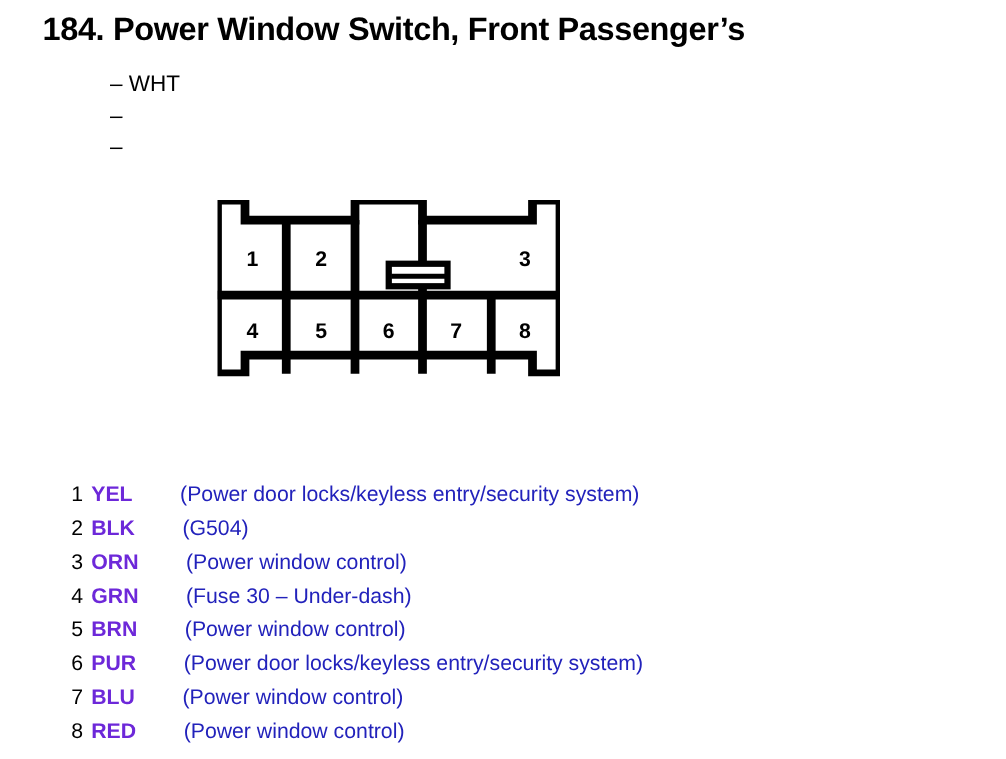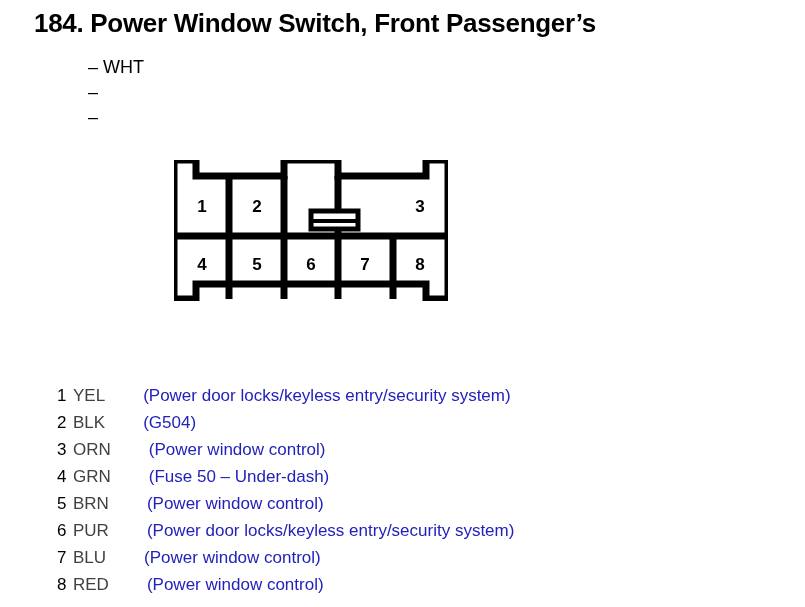--- a/index.html
+++ b/index.html
@@ -81,22 +81,23 @@
     line-height: 27px;
     white-space: nowrap;
   }
   .legend-pin {
     width: 16px;
     flex: none;
     color: #000000;
   }
   .legend-color {
     flex: none;
-    color: #404040;
+    color: #6d28d9;
     margin-right: 6px;
+    font-weight: bold;
   }
   .legend-desc {
     flex: none;
     color: #2222bb;
     margin-left: 32px;
   }
 </style>
 </head>
 <body>
 
@@ -161,21 +162,21 @@
     <span class="legend-desc">(G504)</span>
   </div>
   <div class="legend-row">
     <span class="legend-pin">3</span>
     <span class="legend-color">ORN</span>
     <span class="legend-desc">(Power window control)</span>
   </div>
   <div class="legend-row">
     <span class="legend-pin">4</span>
     <span class="legend-color">GRN</span>
-    <span class="legend-desc">(Fuse 50 – Under-dash)</span>
+    <span class="legend-desc">(Fuse 30 – Under-dash)</span>
   </div>
   <div class="legend-row">
     <span class="legend-pin">5</span>
     <span class="legend-color">BRN</span>
     <span class="legend-desc">(Power window control)</span>
   </div>
   <div class="legend-row">
     <span class="legend-pin">6</span>
     <span class="legend-color">PUR</span>
     <span class="legend-desc">(Power door locks/keyless entry/security system)</span>

